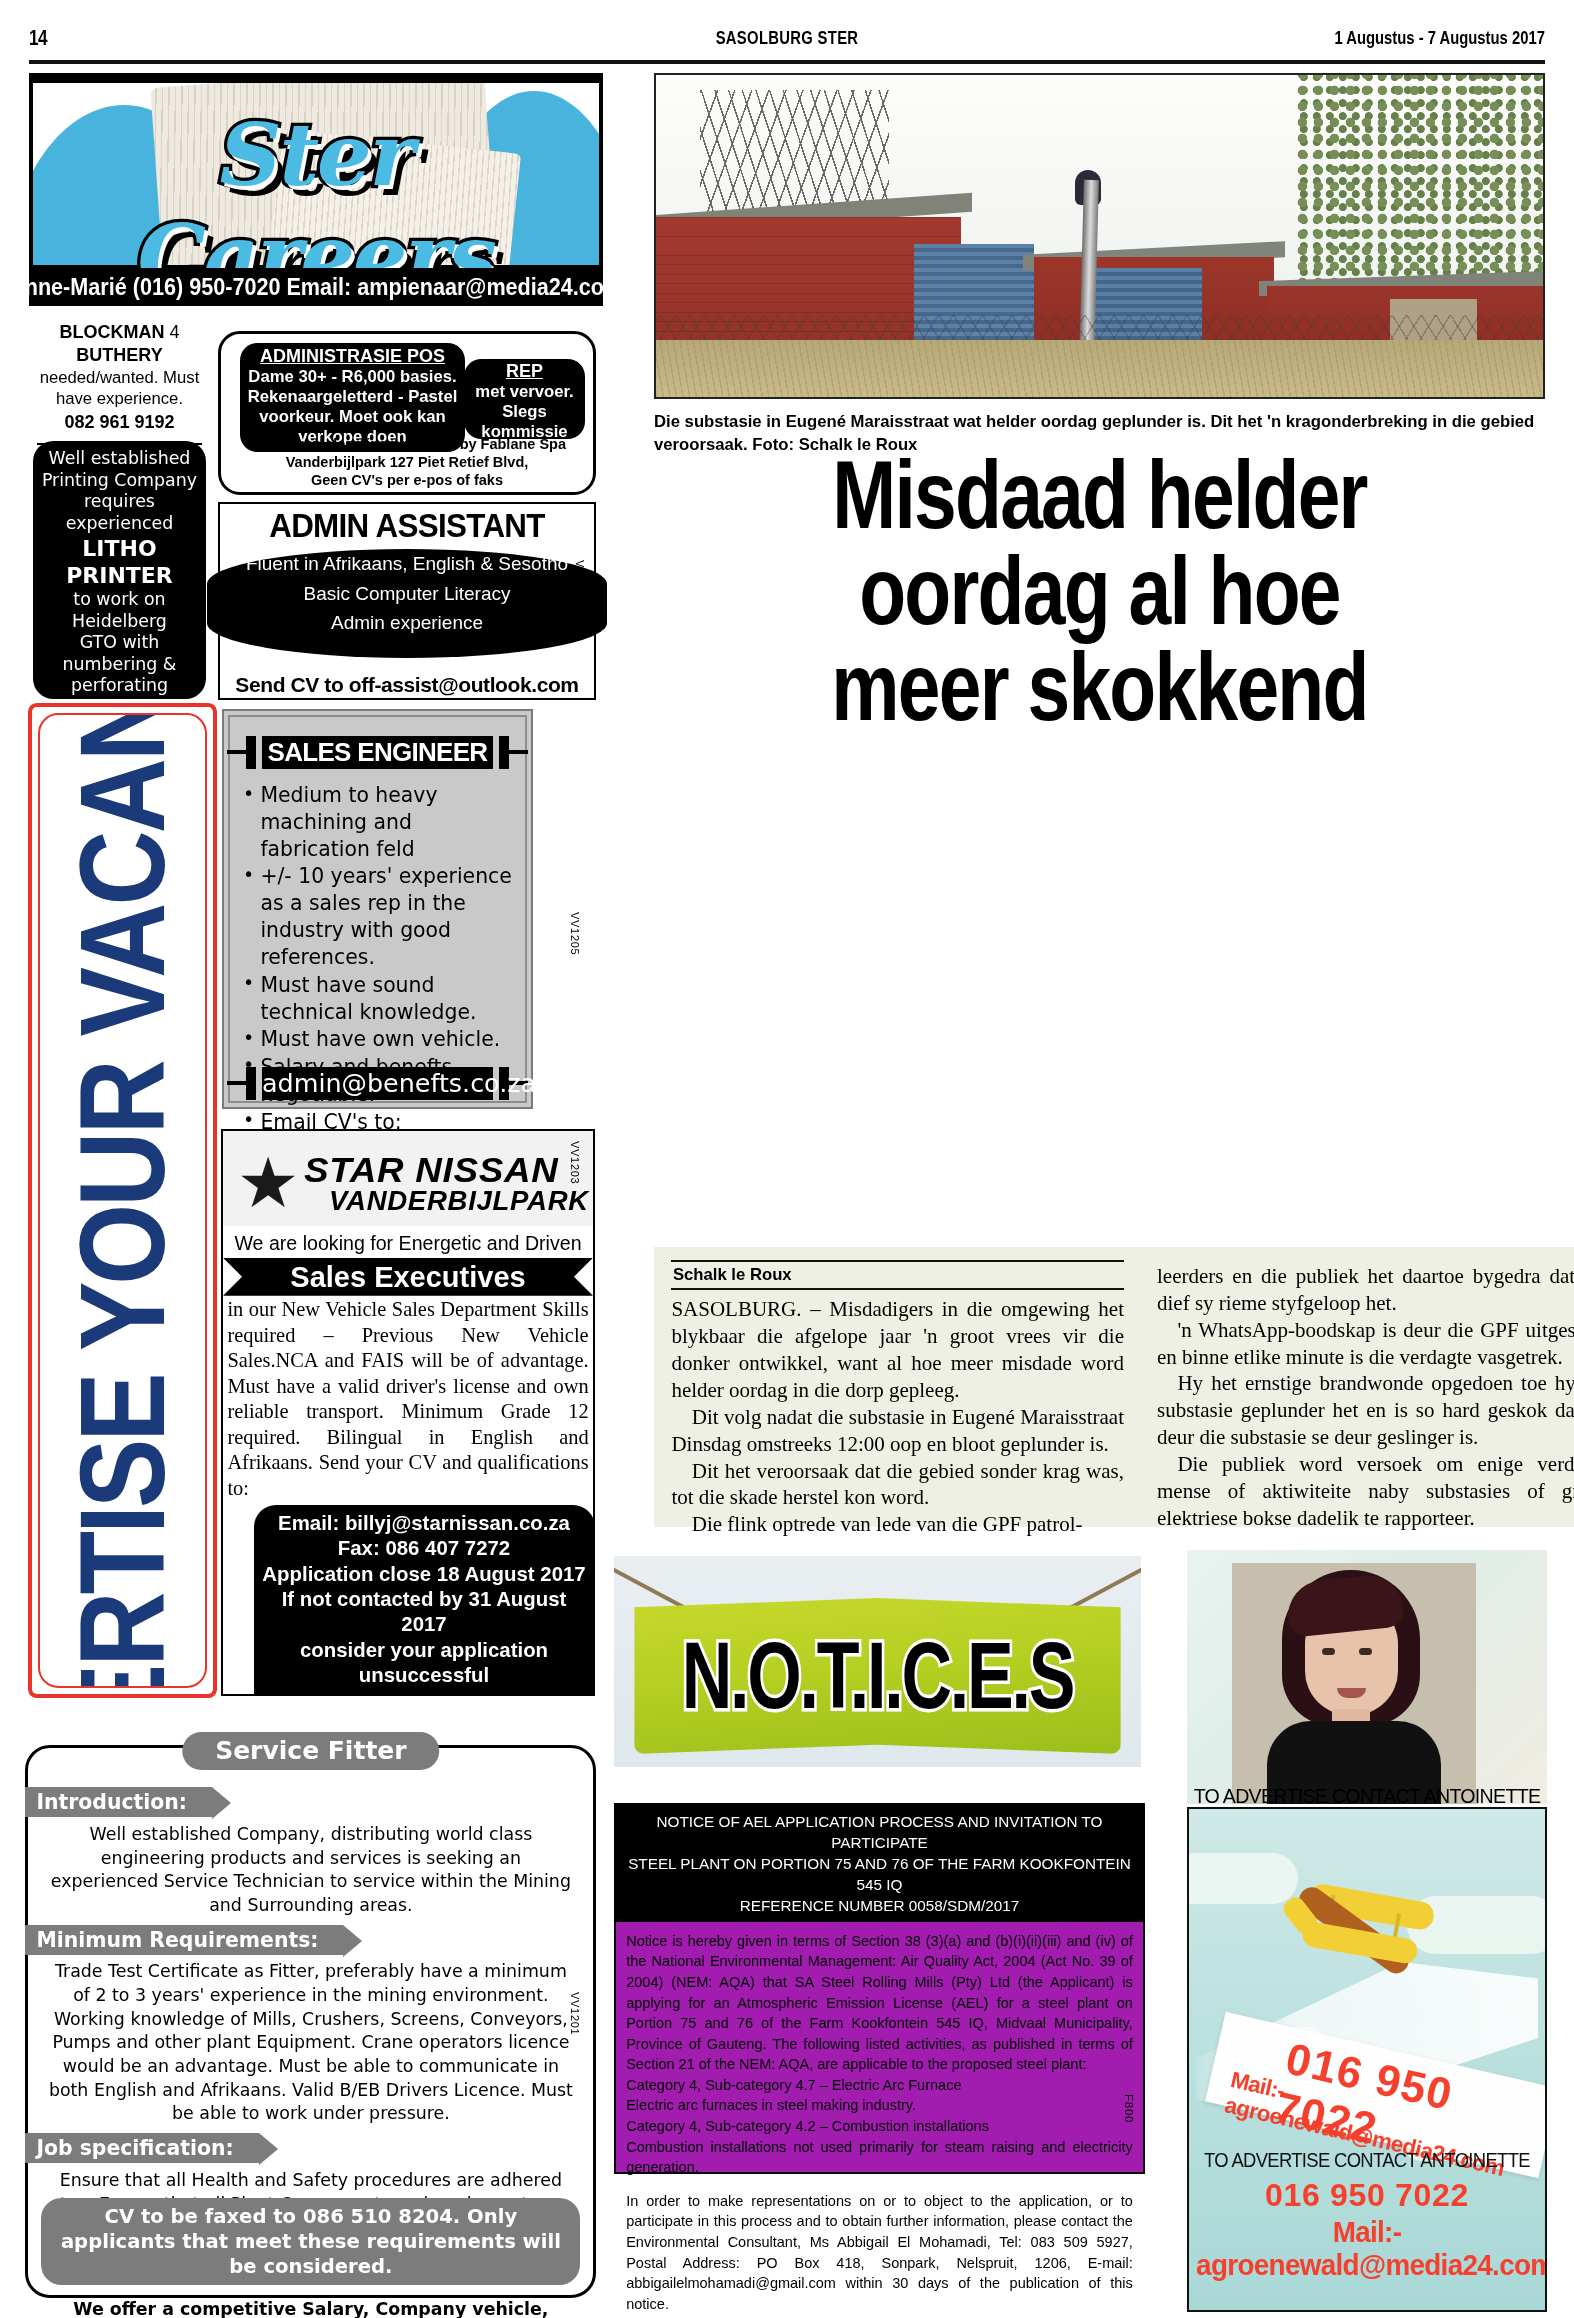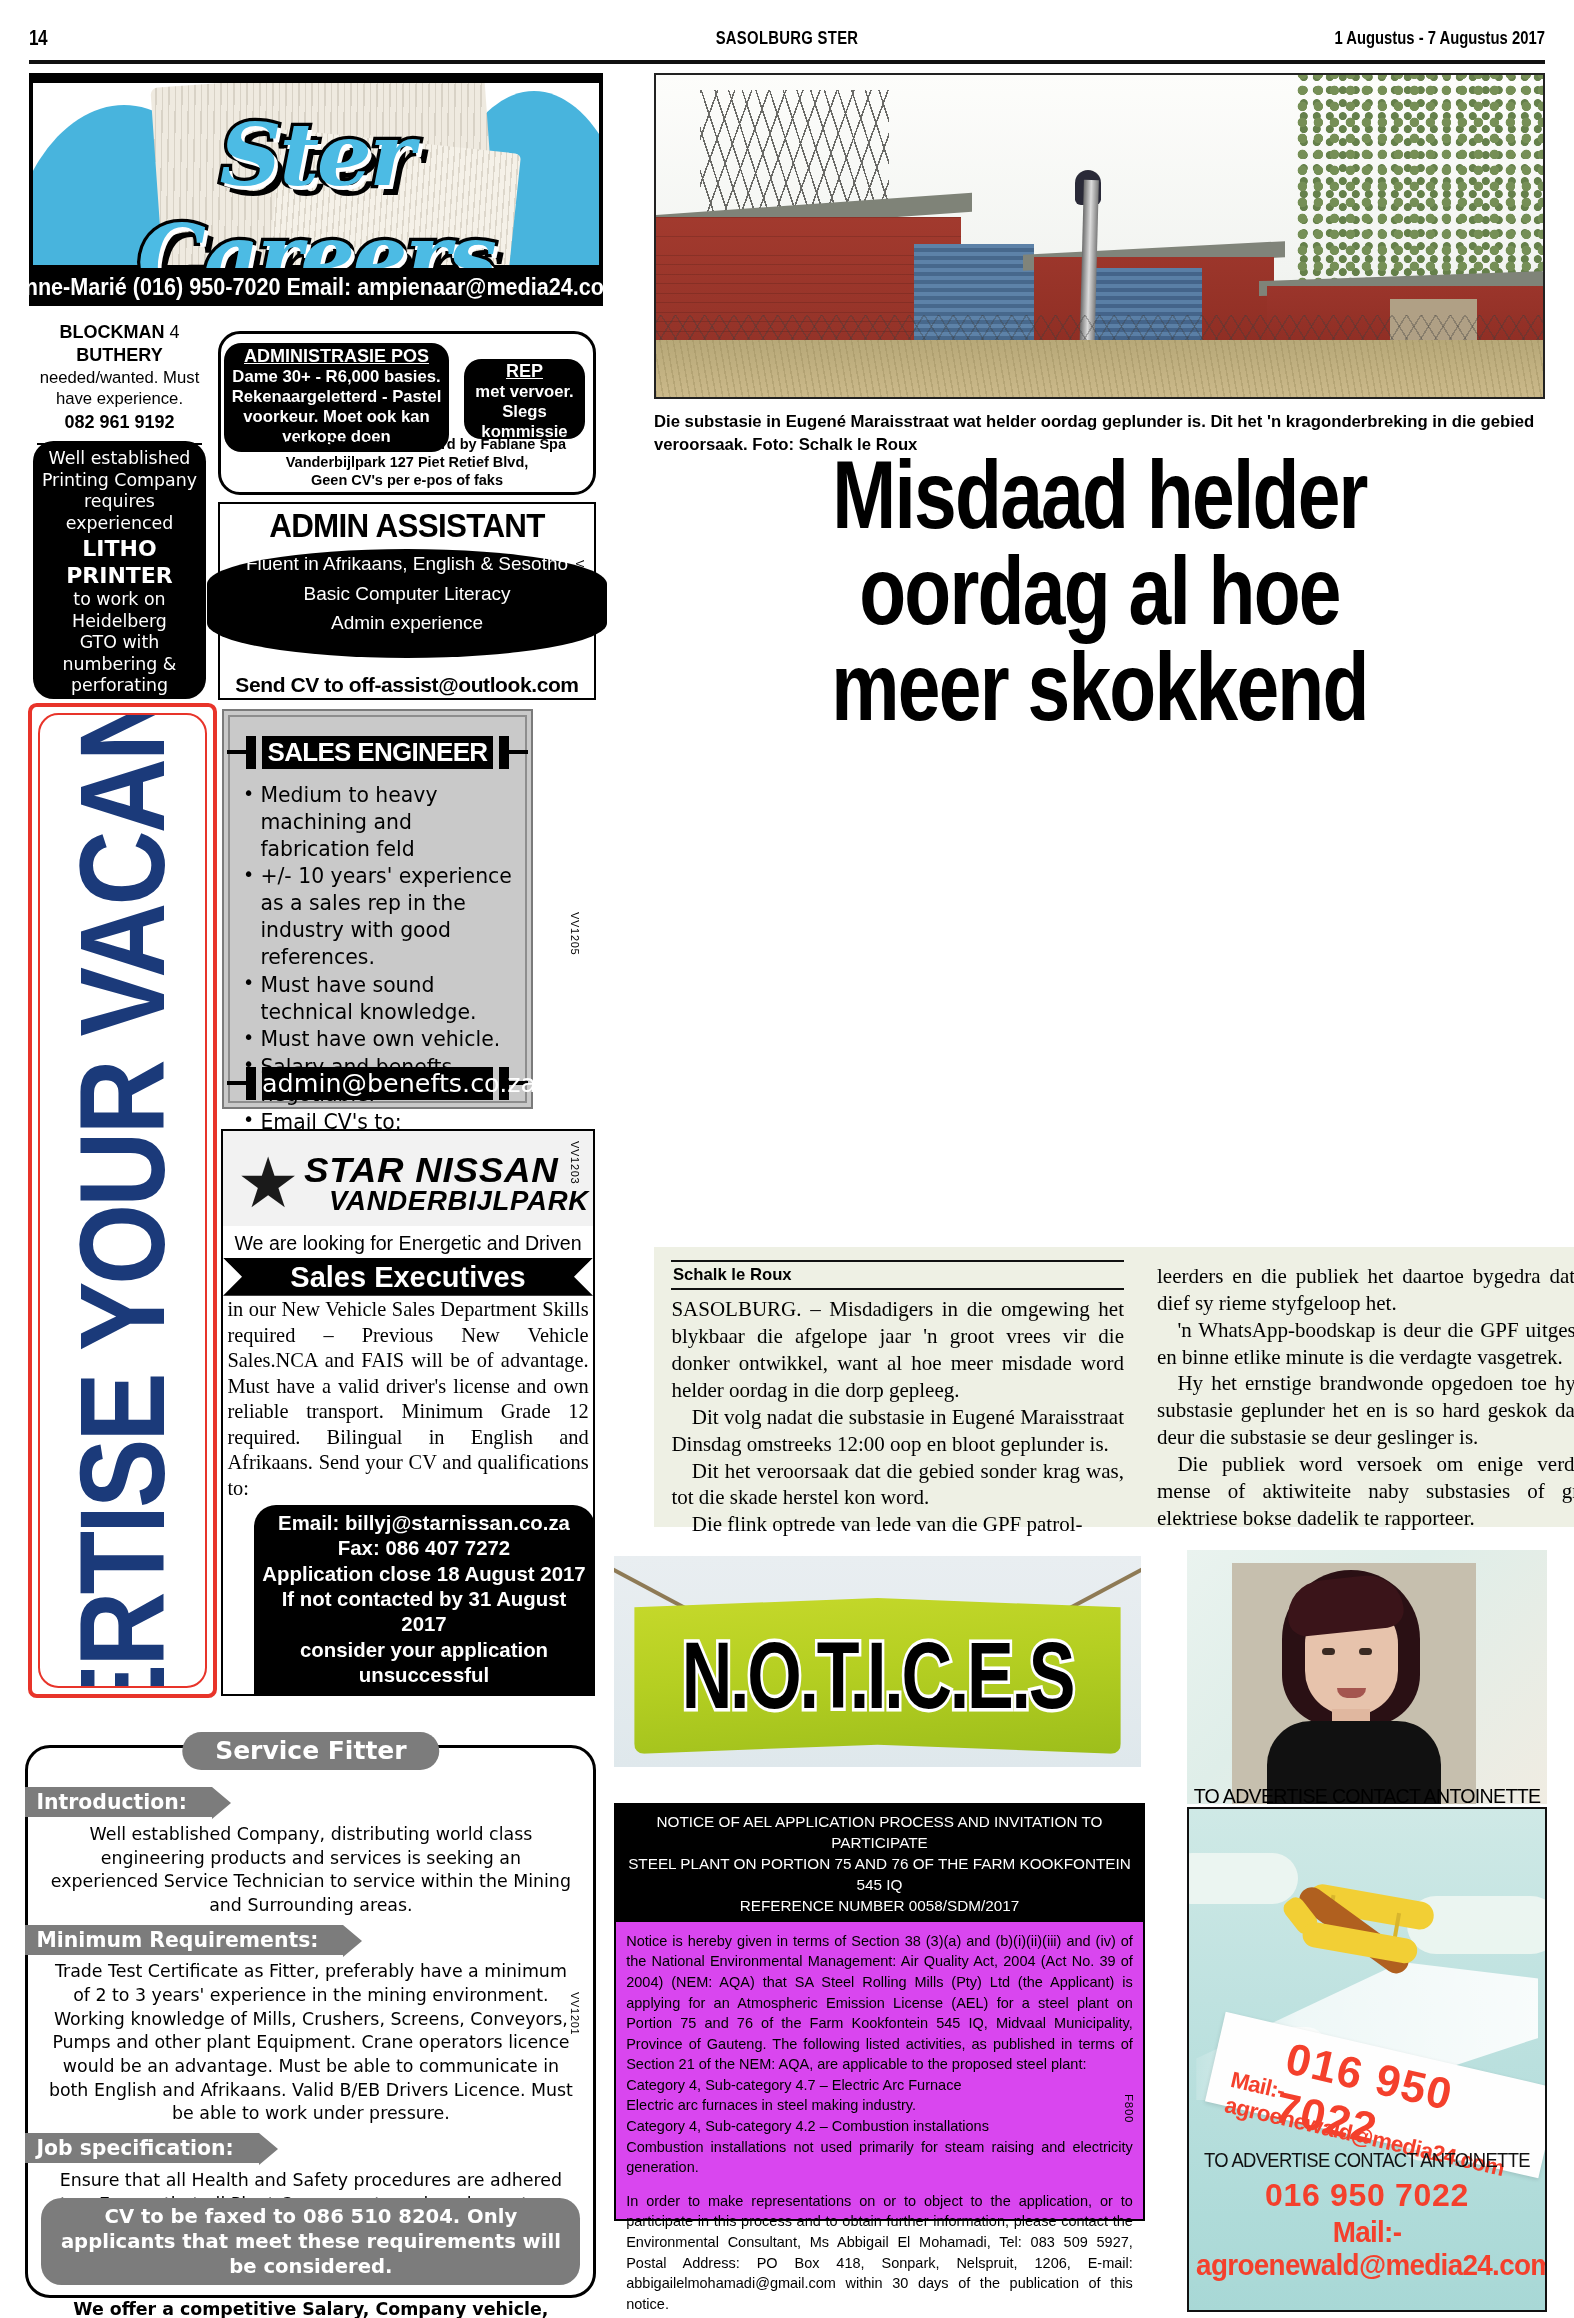--- a/index.html
+++ b/index.html
@@ -53,21 +53,21 @@
       border-radius:20.4px; text-align:center; padding:7.3px 5.8px 2.9px; }
   .litho div { font-family:"DejaVu Sans", sans-serif; line-height:1.24; }
   .litho .t { font-size:17.4px; }
   .litho .big { font-size:22px; font-weight:700; letter-spacing:0px; }
   .litho .num { font-size:25.4px; font-weight:700; letter-spacing:0.7px; margin-top:2.2px;}
 
   
   .adminpos { position:absolute; left:218px; top:331px; width:378px; height:164px;
       border:3.6px solid #000; border-radius:22px; background:#fff; }
   .adminpos .chip { position:absolute; background:#000; color:#fff; border-radius:17.4px; text-align:center; }
-  .adminpos .chipA { left:3px; top:8.7px; width:225px; height:109px; padding:2.9px 4.4px; }
+  .adminpos .chipA { left:19px; top:8.7px; width:225px; height:109px; padding:2.9px 4.4px; }
   .adminpos .chipB { left:243px; top:25px; width:121px; height:80px; padding:1.5px 2.9px; }
   .adminpos .hd { font-size:18px; font-weight:700; text-decoration:underline; line-height:1.18; }
   .adminpos .ln { font-size:16.7px; line-height:1.2; font-weight:600;}
   .adminpos .foot { position:absolute; left:4.4px; right:4.4px; bottom:2.9px; text-align:center; font-size:14.5px; font-weight:700; line-height:1.25;}
   .vcode { position:absolute; writing-mode:vertical-rl; font-size:11px; color:#000; letter-spacing:0.7px; }
 
   
   .adminassist { position:absolute; left:218px; top:502px; width:378px; height:198px; border:2.9px solid #000; background:#fff; text-align:center; }
   .adminassist .ttl { font-size:33px; font-weight:700; letter-spacing:-0.7px; margin-top:2.9px; transform:scaleX(.95);}
   .adminassist .oval { position:absolute; left:-13px; right:-13px; top:45px; height:109px; background:#000; border-radius:50%/35px; }
@@ -189,21 +189,21 @@
   .noticewrap .rope1 { left:-5.8px; top:32px; transform:rotate(28deg); }
   .noticewrap .rope2 { right:-5.8px; top:32px; transform:rotate(-28deg); }
   .noticewrap .banner { position:absolute; left:20.4px; right:20.4px; top:42px; height:156px;
       background:linear-gradient(175deg,#c6d92b 0%,#b5cf22 45%,#9dbe1b 100%);
       border-radius:0 0 10.2px 10.2px; clip-path:polygon(0 6%,50% 0,100% 6%,100% 100%,50% 94%,0 100%); }
   .noticewrap .banner .t { position:absolute; left:0; right:0; top:38px; text-align:center;
       font-size:70px; font-weight:700; color:#000; -webkit-text-stroke:5.1px #fff; paint-order:stroke fill;
       letter-spacing:-2.2px; transform:scaleY(1.35); }
 
   
-  .ael { position:absolute; left:614px; top:1803px; width:531px; height:418px; border:2.9px solid #000; background:#d946ef; }
+  .ael { position:absolute; left:614px; top:1803px; width:531px; height:371px; border:2.9px solid #000; background:#a21caf; }
   .ael .hd { background:#000; color:#fff; text-align:center; font-size:15.3px; line-height:1.38; padding:5.8px 7.3px; }
   .ael .tx { padding:8.7px 10.2px 0; font-size:14.5px; line-height:1.42; text-align:justify; }
   .ael .tx p { margin:0 0 0 0; }
   .ael .tx p.gap { margin-top:13px; }
 
   
   .portrait { position:absolute; left:1187px; top:1550px; width:360px; height:254px; overflow:hidden; background:#e6f1ee;}
   .portrait .bg { position:absolute; inset:0; background:linear-gradient(135deg,#eaf3ef,#dfeee9 40%,#f0ece2);}
   .portrait .frame { position:absolute; left:45px; top:13px; width:244px; height:241px; background:#c6bfae;}
   .portrait .hair { position:absolute; left:95px; top:20.4px; width:138px; height:156px; background:#2a1014; border-radius:69px 69px 51px 51px;}

